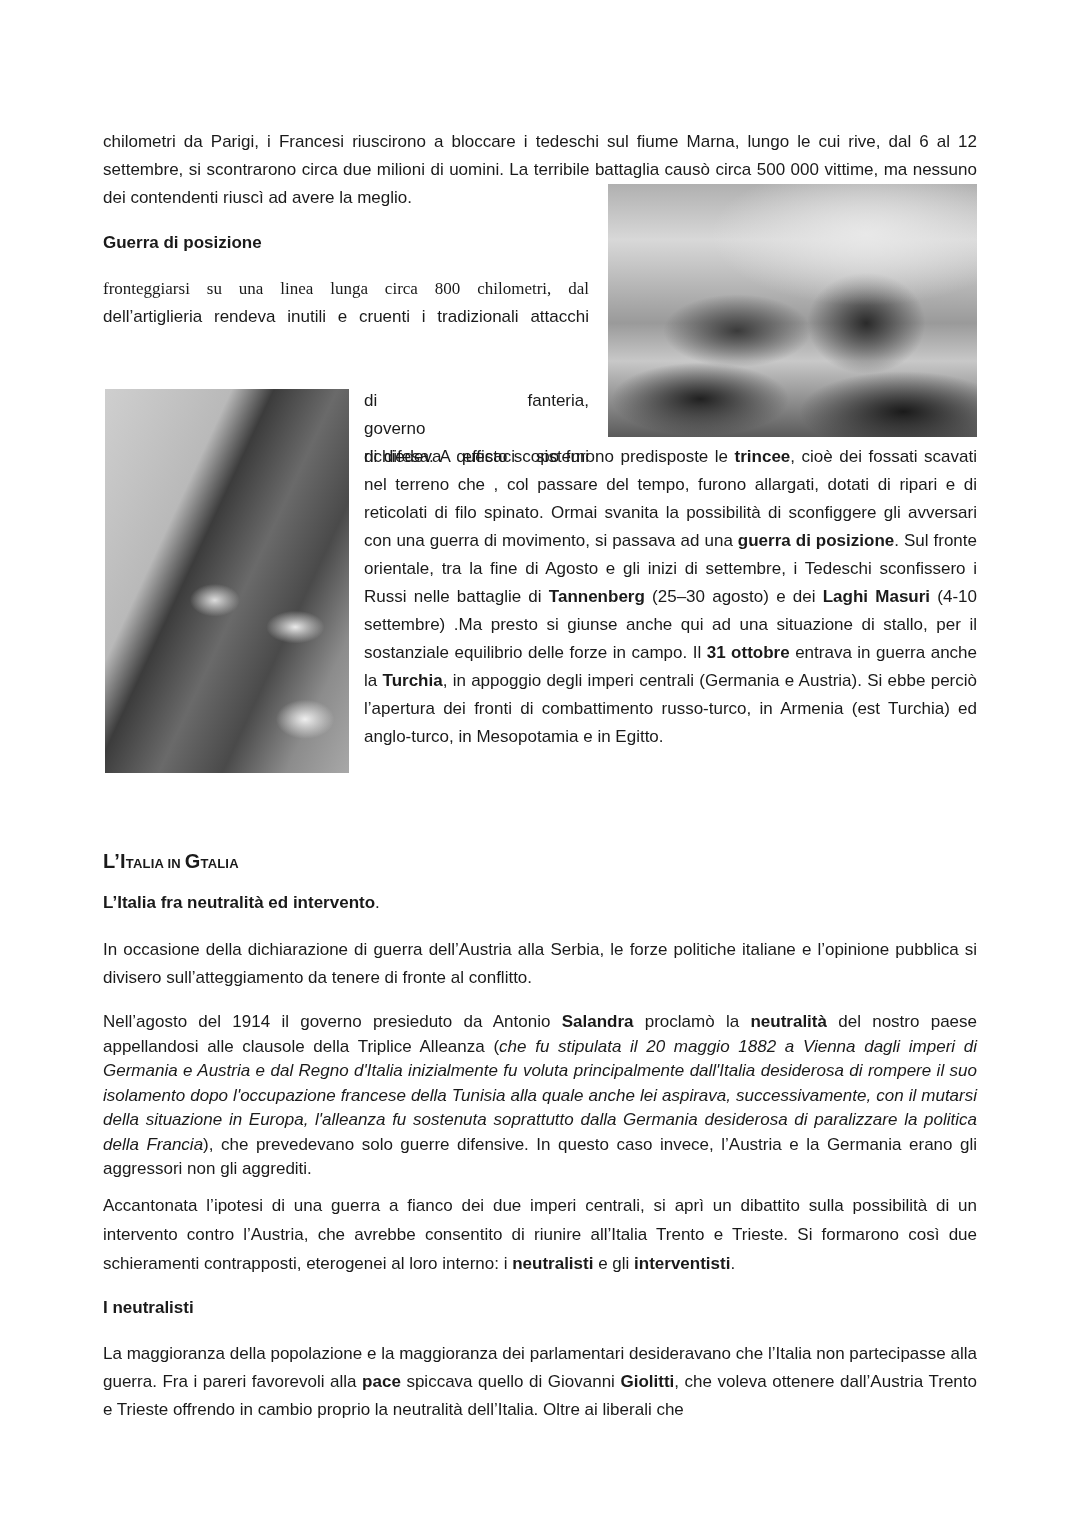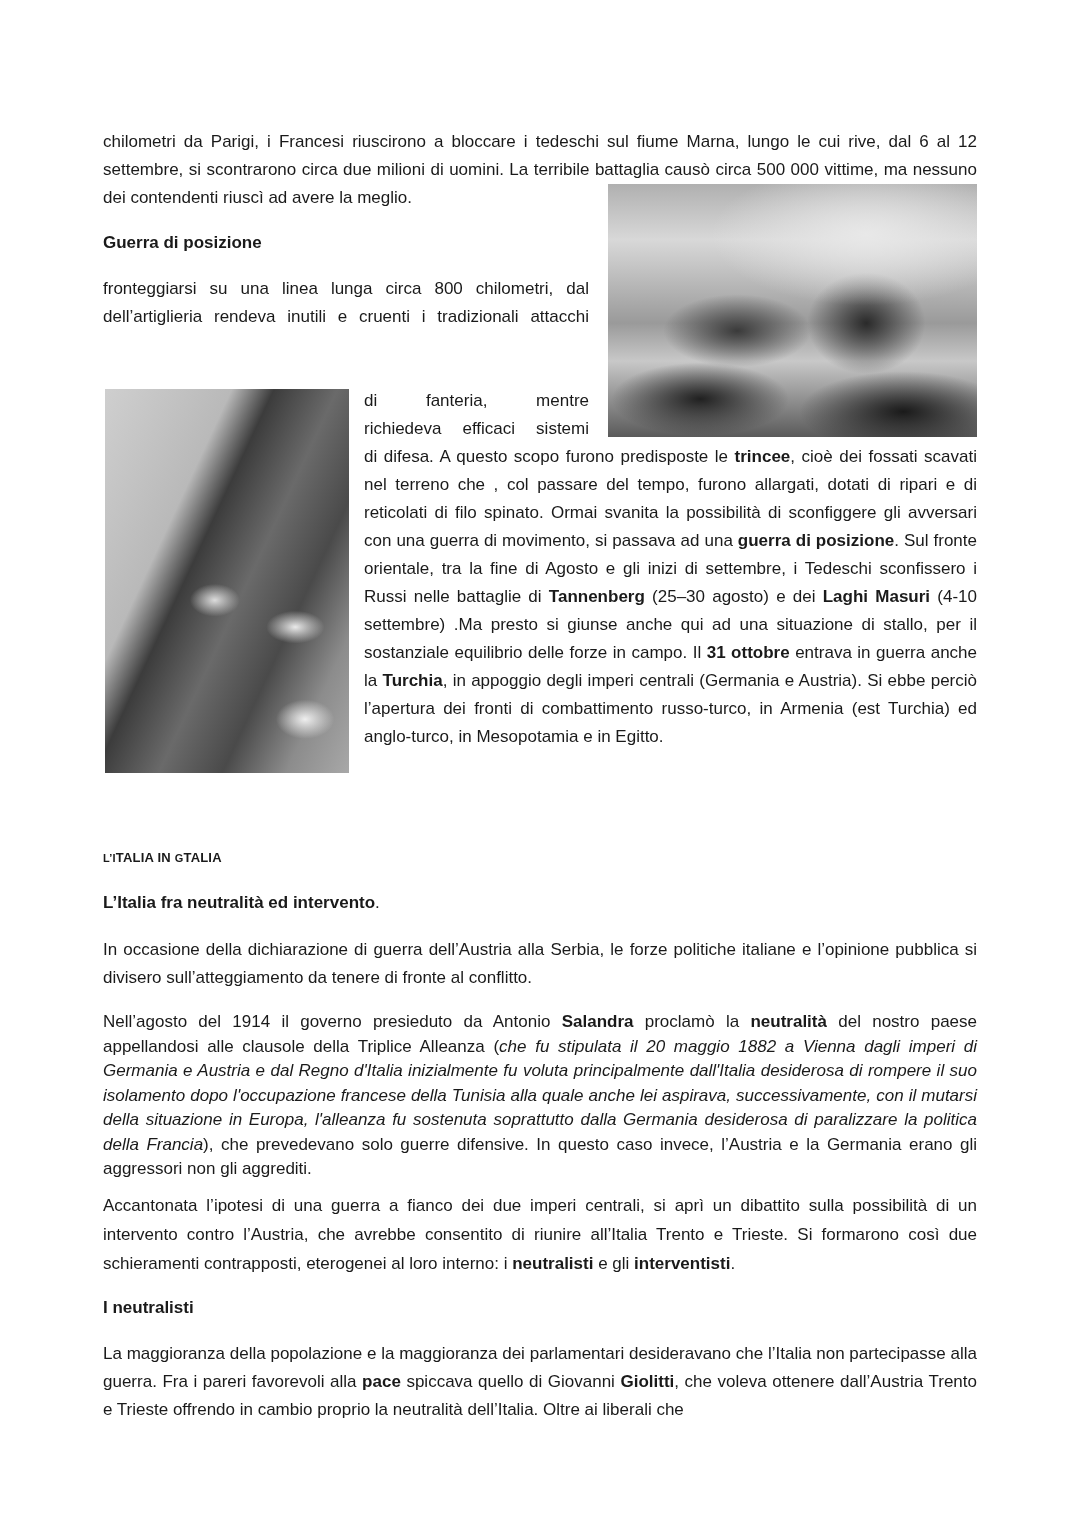--- a/index.html
+++ b/index.html
@@ -3,21 +3,21 @@
 <meta charset="utf-8">
 <style>
   html, body { margin: 0; padding: 0; background: #ffffff; }
   body {
     width: 1080px; height: 1527px; position: relative; overflow: hidden;
     font-family: "Liberation Sans", sans-serif; color: #1a1a1a;
   }
   .p { font-size: 17px; line-height: 28px; margin: 0; text-align: justify; }
   .h-bold { font-weight: bold; font-size: 17px; line-height: 28px; margin: 0; }
   .sc { font-weight: bold; font-size: 13px; letter-spacing: 0.2px; margin: 0; }
-  .sc .big { font-size: 11px; }
+  .sc .big { font-size: 20px; }
   b { font-weight: bold; }
   i { font-style: italic; }
 
   
   .photo { position: absolute; background: #888; overflow: hidden; }
   .photo-battle {
     left: 608px; top: 184px; width: 369px; height: 253px;
     background:
       radial-gradient(ellipse 60% 40% at 70% 20%, #e8e8e8 0%, rgba(200,200,200,0) 70%),
       radial-gradient(ellipse 30% 18% at 25% 85%, #202020 0%, rgba(30,30,30,0) 80%),
@@ -39,28 +39,28 @@
 <body>
 
 <div>
   <p class="p" style="position:absolute; left:103px; top:128px; width:874px;"><span>chilometri da Parigi, i Francesi riuscirono a bloccare i tedeschi sul fiume Marna, lungo le cui rive, dal 6 al 12 settembre, si scontrarono circa due milioni di uomini. La terribile battaglia causò circa 500 000 vittime, ma nessuno dei contendenti riuscì ad avere la meglio.</span></p>
 
   <div class="photo photo-battle" title="Soldati all'assalto su un campo di battaglia"></div>
 
   <p class="h-bold" style="position:absolute; left:103px; top:229px;">Guerra di posizione</p>
 
   <div style="position:absolute; left:103px; top:275px; width:486px;">
-    <p class="p" style="text-align-last:justify;">fronteggiarsi su una linea lunga circa 800 chilometri, dal</p>
+    <p class="p" style="text-align-last:justify;font-family:Liberation Serif, serif;">fronteggiarsi su una linea lunga circa 800 chilometri, dal</p>
     <p class="p" style="text-align-last:justify;">dell’artiglieria rendeva inutili e cruenti i tradizionali attacchi</p>
   </div>
 
   <div class="photo photo-trench" title="Soldati in trincea"></div>
 
   <div style="position:absolute; left:364px; top:387px; width:225px;">
-    <p class="p" style="text-align-last:justify; word-spacing:40px;">di fanteria, mentre</p>
+    <p class="p" style="text-align-last:justify; word-spacing:40px;">di fanteria, governo</p>
     <p class="p" style="text-align-last:justify;">richiedeva efficaci sistemi</p>
   </div>
 
   <p class="p" style="position:absolute; left:364px; top:443px; width:613px;"><span>di difesa. A questo scopo furono predisposte le </span><b>trincee</b><span>, cioè dei fossati scavati nel terreno che , col passare del tempo, furono allargati, dotati di ripari e di reticolati di filo spinato. Ormai svanita la possibilità di sconfiggere gli avversari con una guerra di movimento, si passava ad una </span><b>guerra di posizione</b><span>. Sul fronte orientale, tra la fine di Agosto e gli inizi di settembre, i Tedeschi sconfissero i Russi nelle battaglie di </span><b>Tannenberg</b><span> (25–30 agosto) e dei </span><b>Laghi Masuri</b><span> (4-10 settembre) .Ma presto si giunse anche qui ad una situazione di stallo, per il sostanziale equilibrio delle forze in campo. Il </span><b>31 ottobre</b><span> entrava in guerra anche la </span><b>Turchia</b><span>, in appoggio degli imperi centrali (Germania e Austria). Si ebbe perciò l’apertura dei fronti di combattimento russo-turco, in Armenia (est Turchia) ed anglo-turco, in Mesopotamia e in Egitto.</span></p>
 
   <p class="sc" style="position:absolute; left:103px; top:850px;">
     <span class="big">L’I</span><span>TALIA IN </span><span class="big">G</span><span>TALIA</span>
   </p>
 
   <p class="p" style="position:absolute; left:103px; top:889px;">

